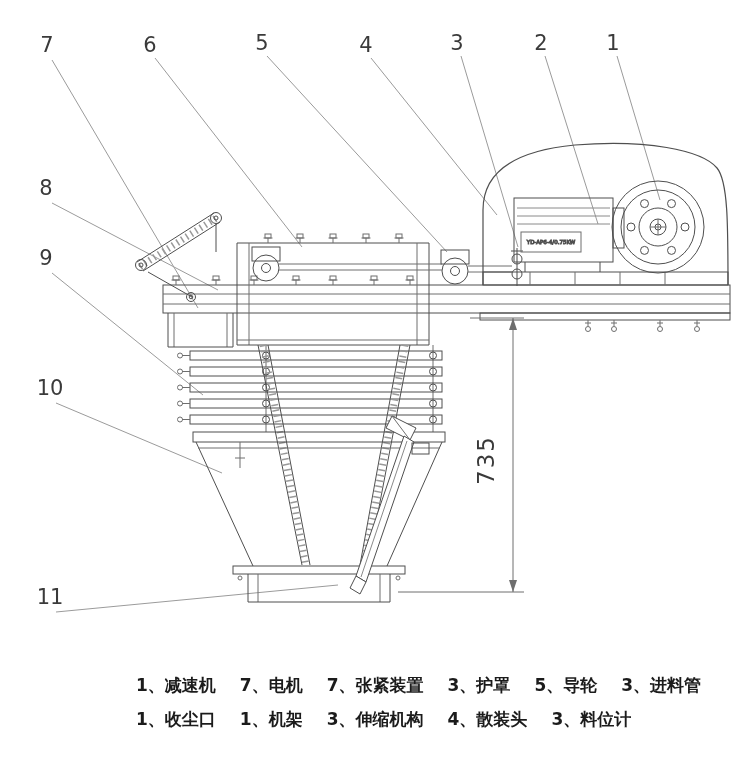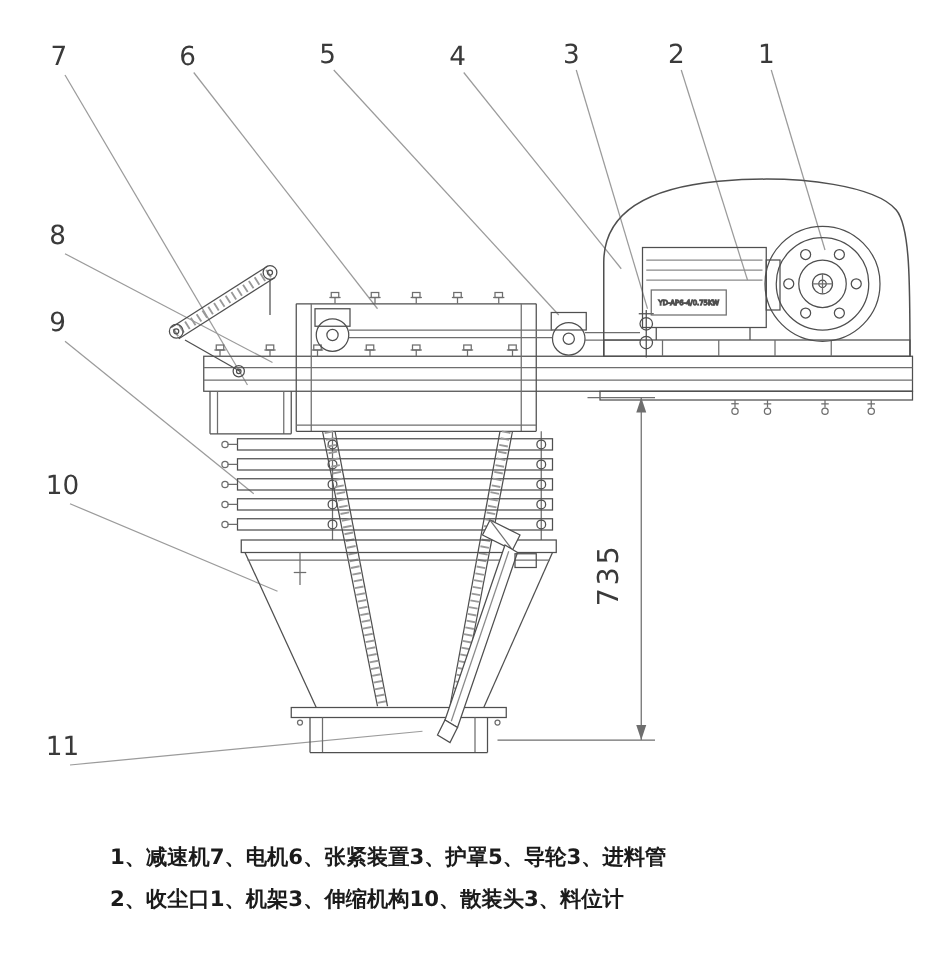--- a/index.html
+++ b/index.html
@@ -5,21 +5,21 @@
   html,body{margin:0;padding:0;background:#fff;}
   #page{position:relative;width:750px;height:770px;background:#ffffff;overflow:hidden;
         font-family:"DejaVu Sans",sans-serif;}
   svg{position:absolute;left:0;top:0;}
   svg text{font-family:"DejaVu Sans",sans-serif;fill:#333;}
   .callout{font-size:21px;fill:#3a3a3a;}
   .dim-text{font-size:23px;fill:#3a3a3a;letter-spacing:2px;}
   .plate-text{font-size:5.5px;fill:#555;letter-spacing:0;}
   .legend{position:absolute;left:88px;top:674px;color:#1b1b1b;font-weight:bold;
           font-size:17px;}
-  .legend-row{display:flex;white-space:nowrap;margin-bottom:11px;}
+  .legend-row{display:flex;gap:24px;white-space:nowrap;margin-bottom:11px;margin-left:48px;}
 </style>
 </head>
 <body>
 
 <div id="page">
 
 <svg width="750" height="770" viewBox="0 0 750 770">
   <defs>
     <g id="boltup" stroke="#6e6e6e" fill="none" stroke-width="1">
       <line x1="0" y1="0" x2="0" y2="-5"></line>
@@ -247,27 +247,27 @@
     <polygon points="513,318 509,330 517,330" fill="#6e6e6e" stroke="none"></polygon>
     <polygon points="513,592 509,580 517,580" fill="#6e6e6e" stroke="none"></polygon>
     <text class="dim-text" transform="translate(494,460) rotate(-90)" text-anchor="middle" stroke="none">735</text>
   </g>
 </svg>
 
   <div class="legend">
     <div class="legend-row">
       <span>1、减速机</span>
       <span>7、电机</span>
-      <span>6、张紧装置</span>
+      <span>7、张紧装置</span>
       <span>3、护罩</span>
       <span>5、导轮</span>
       <span>3、进料管</span>
     </div>
     <div class="legend-row">
-      <span>2、收尘口</span>
+      <span>1、收尘口</span>
       <span>1、机架</span>
       <span>3、伸缩机构</span>
-      <span>10、散装头</span>
+      <span>4、散装头</span>
       <span>3、料位计</span>
     </div>
   </div>
 
 </div>
 
 </body></html>

